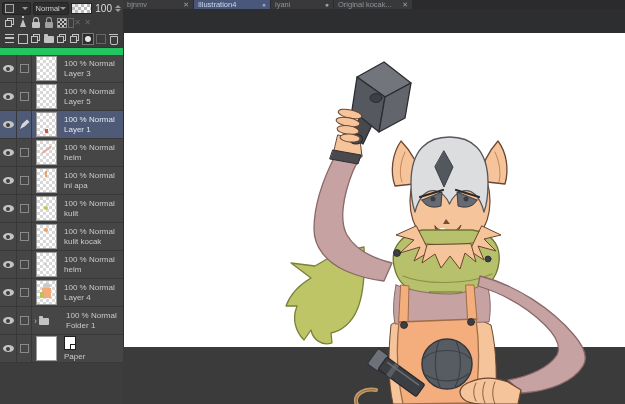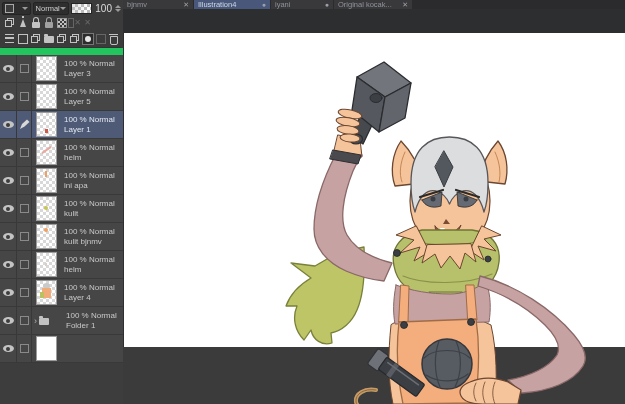--- a/index.html
+++ b/index.html
@@ -273,21 +273,21 @@
         <span class="cell-chk">
             <span class="chkbox"></span>
           </span>
         <span class="cell-th">
             <span class="thumb checker">
               <span class="mark m-odot"></span>
             </span>
           </span>
         <span class="meta">
             <span>100 % Normal</span>
-            <span>kulit bjnmv</span>
+            <span>kulit kocak</span>
           </span>
       </div>
 
       <div class="lrow">
         <span class="cell-eye">
             <span class="eye"></span>
           </span>
         <span class="cell-chk">
             <span class="chkbox"></span>
           </span>
@@ -342,20 +342,24 @@
       <div class="lrow">
         <span class="cell-eye">
             <span class="eye"></span>
           </span>
         <span class="cell-chk">
             <span class="chkbox"></span>
           </span>
         <span class="cell-th">
             <span class="thumb"></span>
           </span>
+        <span class="meta">
+          <span class="ipaper"></span>
+          <span>Paper</span>
+        </span>
       </div>
 
     </div>
     <div class="empty"></div>
   </div>
 
   <div class="canvas-area">
     <div class="tabbar">
       <div class="tab" style="width:70px">
         <span>bjnmv</span>

